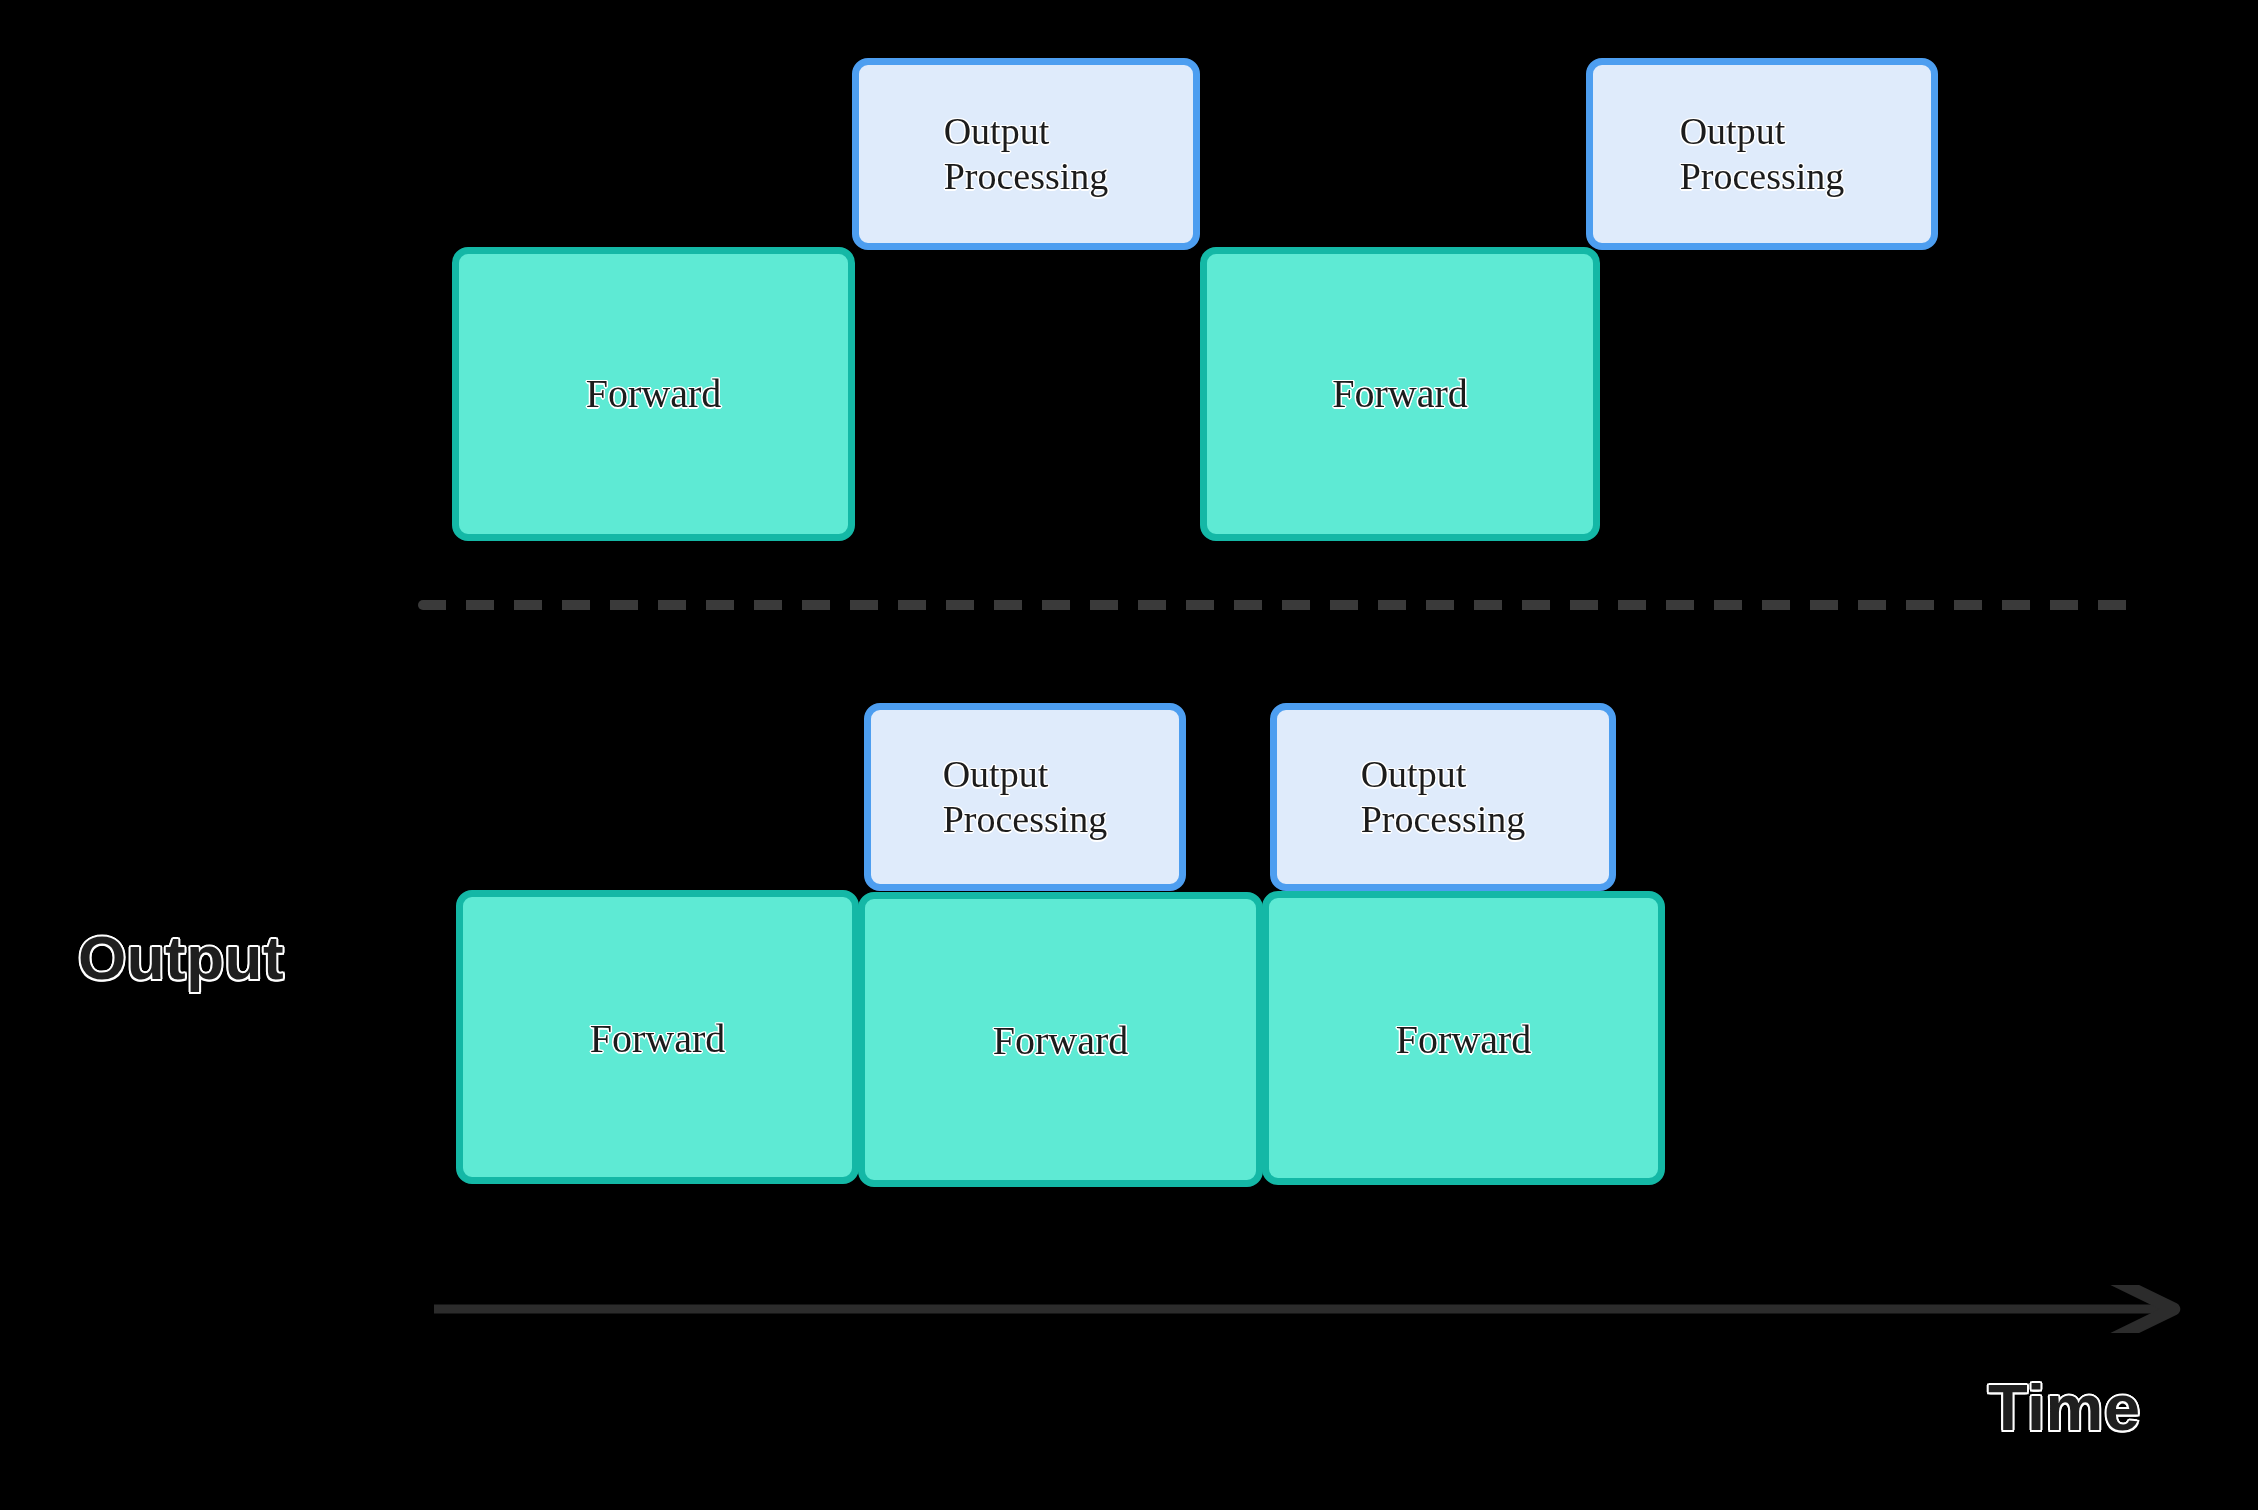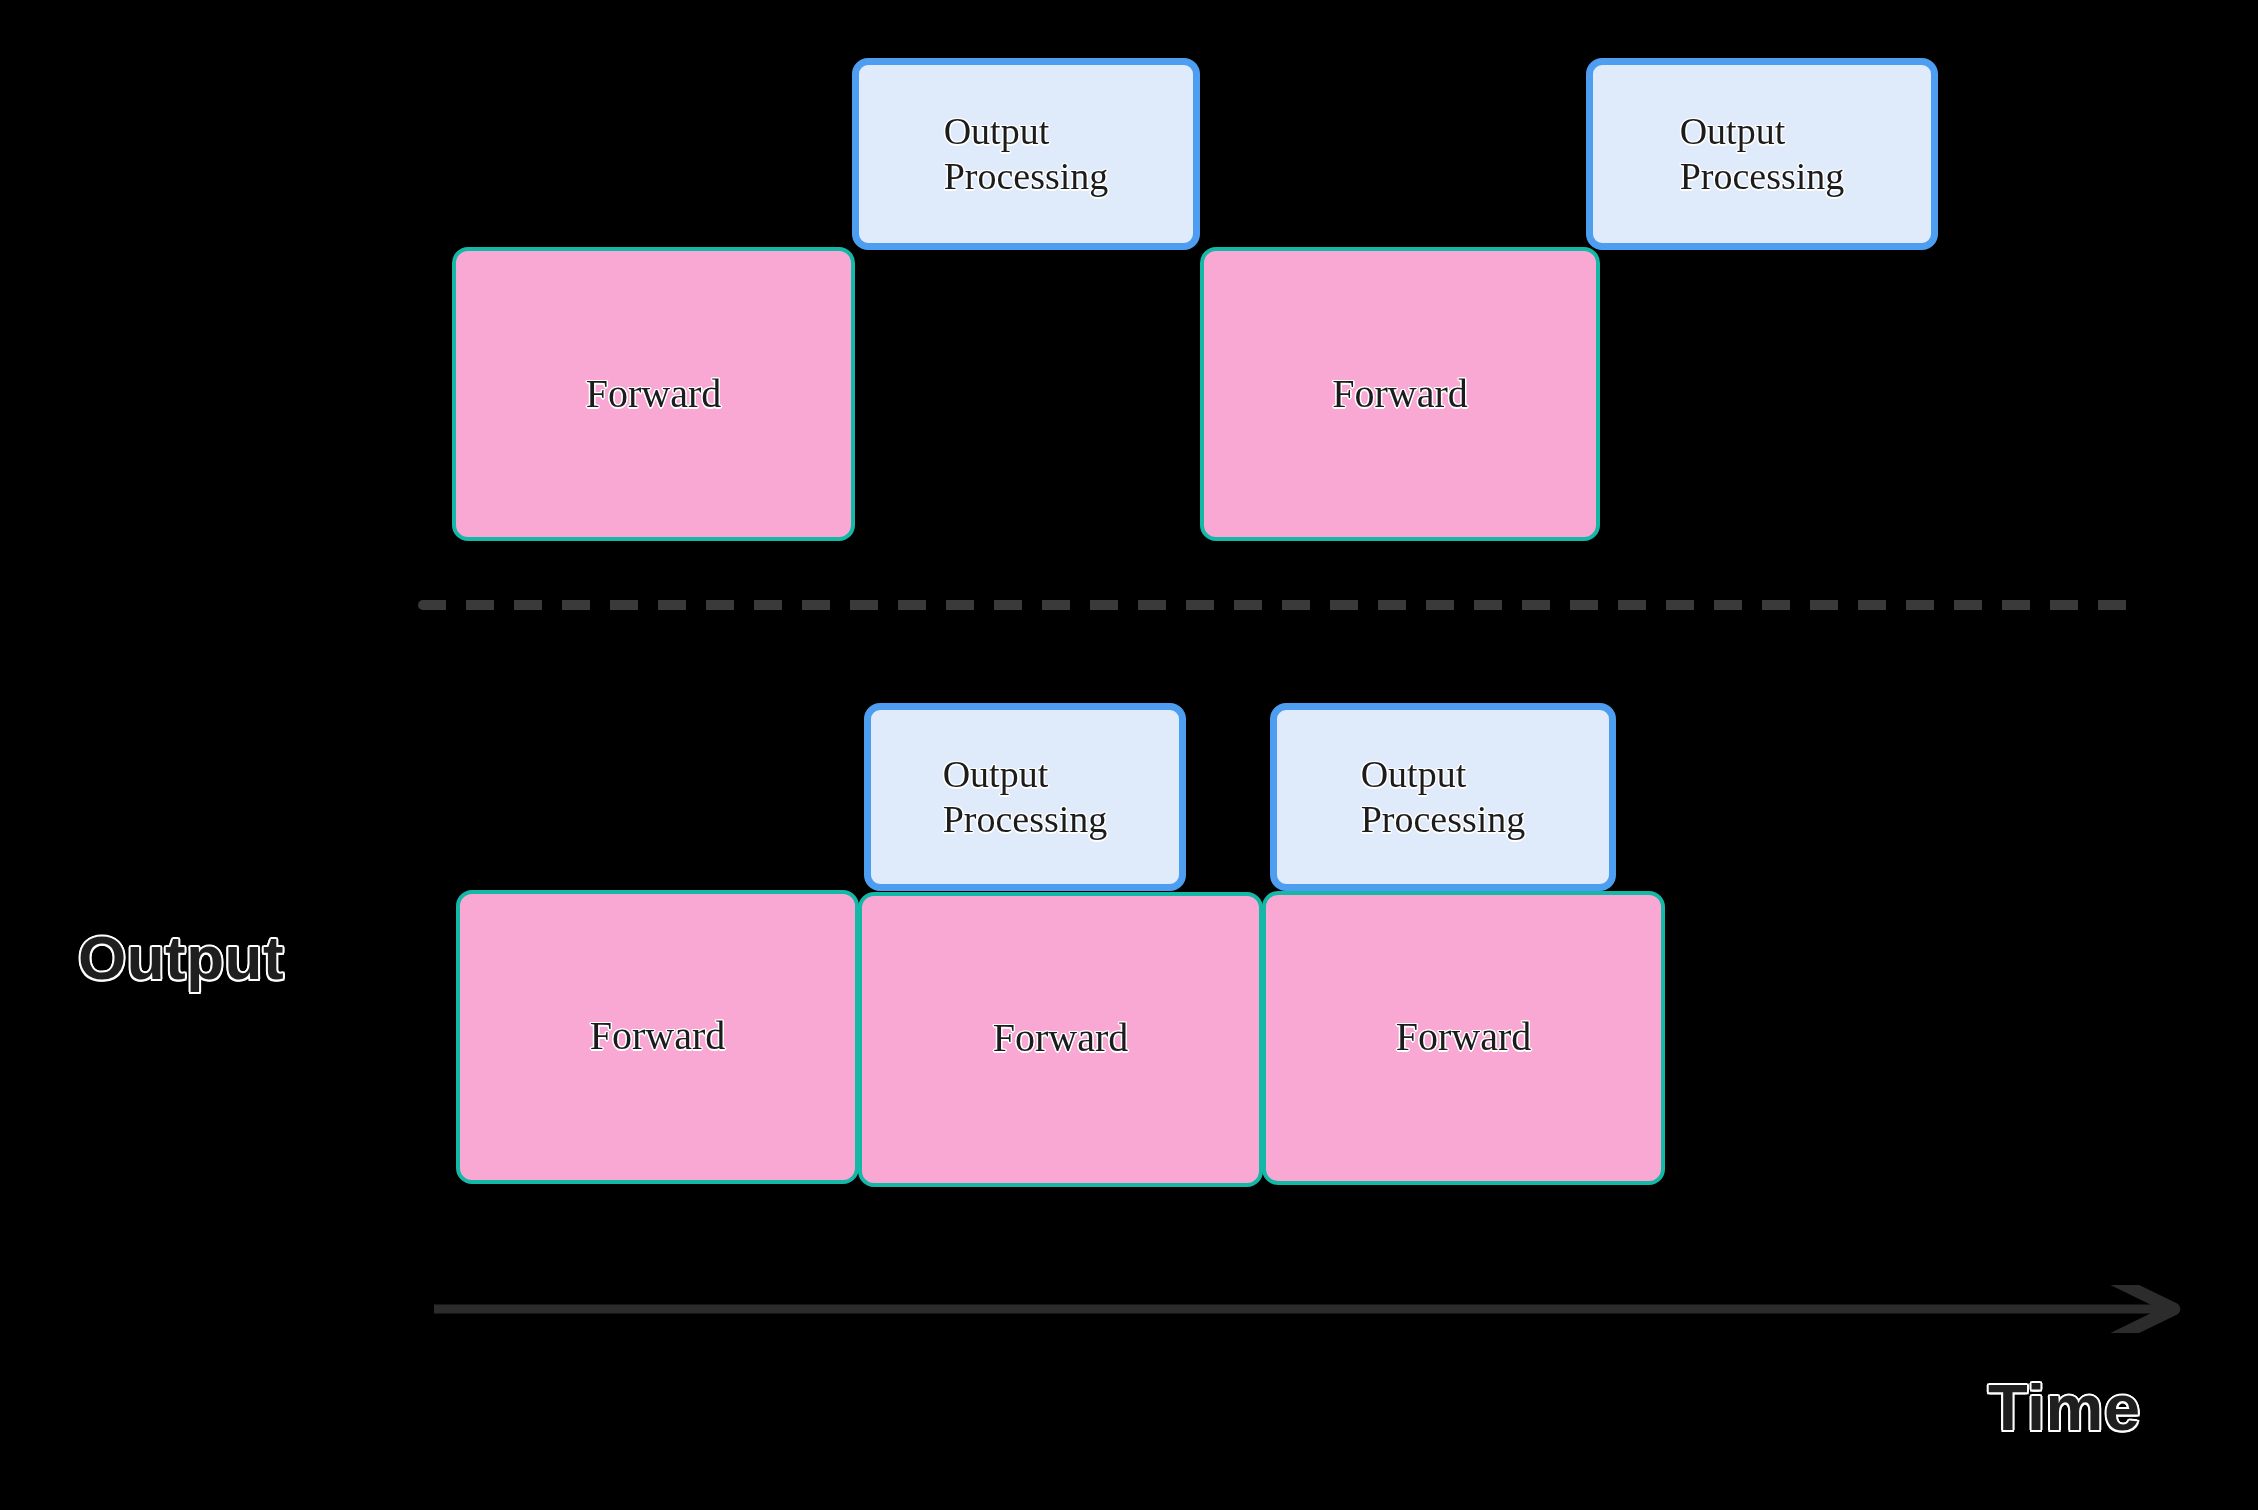--- a/index.html
+++ b/index.html
@@ -52,22 +52,22 @@
     font-size: 38px;
     font-weight: 400;
     text-shadow:
        1.5px 0 0 #ffffff, -1.5px 0 0 #ffffff,
        0 1.5px 0 #ffffff, 0 -1.5px 0 #ffffff,
        1px 1px 0 #ffffff, -1px 1px 0 #ffffff,
        1px -1px 0 #ffffff, -1px -1px 0 #ffffff;
     white-space: pre-line;
   }
   .block.green {
-    background: #f9a8d4;
-    border: 4px solid #14b8a6;
+    background: #5eead4;
+    border: 7px solid #14b8a6;
   }
   .block.blue {
     background: #dfebfb;
     border: 7px solid #4d9ef0;
   }
   .block.green .block-text { font-size: 40px; }
 
   
   #divider {
     position: absolute;

